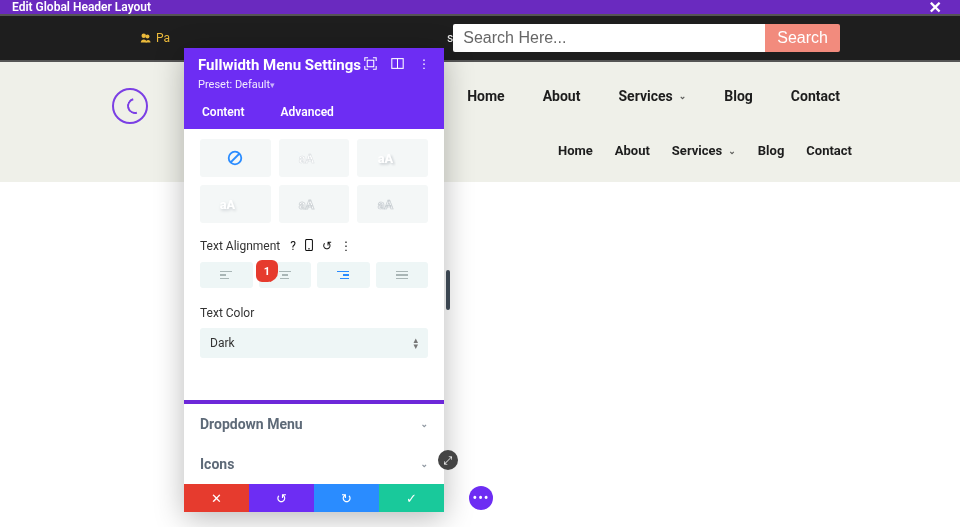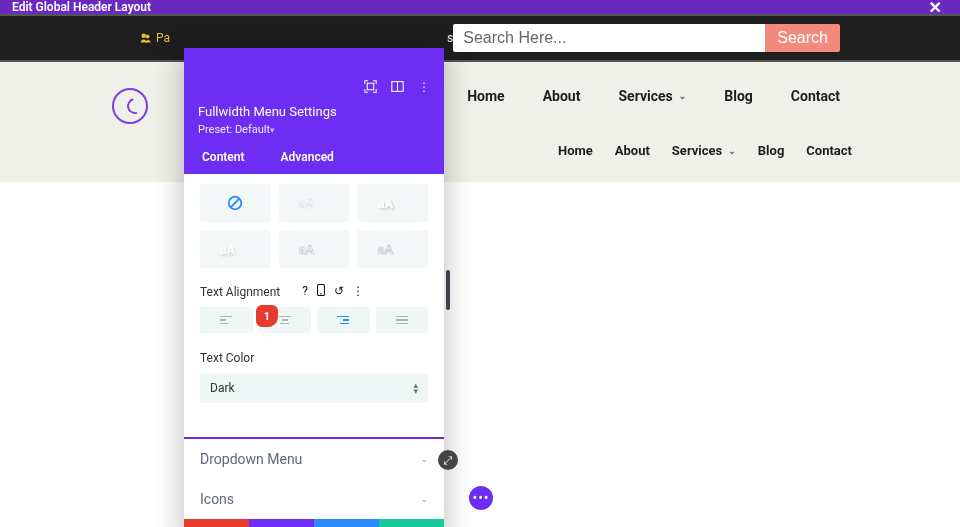--- a/index.html
+++ b/index.html
@@ -24,49 +24,49 @@
   .logo-circle::before { content:""; position:absolute; left:13px; top:8px; width:12px; height:12px; border:2px solid #7b3fe4; border-radius:50%; border-left-color:transparent; border-bottom-color:transparent; transform:rotate(210deg); }
   .nav1 { position:absolute; top:26px; right:120px; display:flex; gap:38px; font-weight:700; font-size:14px; color:#1d1d1d; }
   .nav1 span, .nav2 span { cursor:pointer; display:flex; align-items:center; gap:6px; }
   .nav2 { position:absolute; top:81px; right:108px; display:flex; gap:22px; font-weight:700; font-size:13px; color:#1d1d1d; }
   .chev { font-size:9px; opacity:.7; }
 
   
   .panel { position:absolute; left:184px; top:48px; width:260px; background:#fff; border-radius:4px 4px 0 0; box-shadow:0 6px 30px rgba(0,0,0,.28); z-index:10; overflow:visible; }
   .panel-head { background:#6d2df3; color:#fff; padding:8px 14px 4px; }
   .panel-title-row { display:flex; align-items:center; justify-content:space-between; }
-  .panel-title { font-size:13px; font-weight:400;margin-top:48px; }
+  .panel-title { font-size:15px; font-weight:700; }
   .panel-head-icons { display:flex; gap:14px; font-size:12px; }
   .panel-sub { font-size:11px; opacity:.9; margin-top:4px; display:flex; align-items:center; gap:0; }
   .panel-tabs { background:#6d2df3; display:flex; color:#fff; font-size:12px; font-weight:600; }
   .panel-tabs div { padding:10px 18px; cursor:pointer; }
   .panel-tabs .active { background:#8b52f5; }
 
   .panel-body { padding:10px 16px 14px; }
   .style-grid { display:grid; grid-template-columns:repeat(3,1fr); gap:8px; margin-bottom:16px; }
   .style-cell { background:#f4f7f7; height:38px; border-radius:3px; display:flex; align-items:center; justify-content:center; position:relative; }
   .style-cell.none { color:#2a8cff; font-weight:700; }
   .aa-svg { width:34px; height:22px; }
 
-  .field-label-row { display:flex; align-items:center; gap:22px; font-size:12px; color:#333; margin-bottom:8px; }
+  .field-label-row { display:flex; gap:10px; font-size:12px; color:#333; margin-bottom:8px; }
   .field-label-row .icons { display:flex; gap:8px; font-size:12px; color:#111; }
   .align-row { display:grid; grid-template-columns:repeat(4,1fr); gap:6px; margin-bottom:18px; position:relative; }
   .align-cell { background:#eef6f6; height:26px; border-radius:3px; display:flex; align-items:center; justify-content:center; cursor:pointer; }
   .align-lines { display:flex; flex-direction:column; gap:2px; }
   .al { height:1.5px; background:#a9b6b6; }
   .al.w10{width:12px} .al.w8{width:9px} .al.w6{width:6px}
   .align-cell.active .al { background:#2a8cff; }
   .badge { position:absolute; left:56px; top:-2px; background:#e63b2e; color:#fff; width:22px; height:22px; border-radius:6px 6px 10px 6px; display:flex; align-items:center; justify-content:center; font-size:11px; font-weight:700; transform:rotate(0deg); }
   .badge::after{content:"";position:absolute;bottom:-5px;right:2px;border:5px solid transparent;border-top-color:#e63b2e;transform:rotate(-20deg);}
 
   .tc-label { font-size:12px; color:#333; margin-bottom:8px; }
   .select { background:#eef6f6; border-radius:3px; height:30px; display:flex; align-items:center; justify-content:space-between; padding:0 10px; font-size:12px; cursor:pointer; }
   .updown { font-size:9px; color:#777; line-height:6px; }
 
-  .accordion { border-top:2px solid #6d28d9; margin-top:20px; }
+  .accordion { border-top:4px solid #6d28d9; margin-top:28px;font-weight:bold; }
   .acc-item { display:flex; align-items:center; justify-content:space-between; padding:12px 16px; color:#5e6a78; font-size:14px; cursor:pointer; }
 
   .panel-footer { display:flex; height:28px; }
   .pf { flex:1; display:flex; align-items:center; justify-content:center; color:#fff; cursor:pointer; font-size:13px; }
   .pf.red{background:#e63b2e} .pf.purple{background:#6d2df3} .pf.blue{background:#2a8cff} .pf.green{background:#19c99b}
 
   .expand-circle { position:absolute; left:438px; top:450px; width:20px; height:20px; background:#444; border-radius:50%; color:#fff; display:flex; align-items:center; justify-content:center; font-size:11px; z-index:11; cursor:pointer; }
   .dots-circle { position:absolute; left:469px; top:486px; width:24px; height:24px; background:#6d2df3; border-radius:50%; color:#fff; display:flex; align-items:center; justify-content:center; font-size:14px; letter-spacing:1px; z-index:11; cursor:pointer; }
 
   .scroll-hint { position:absolute; right:-6px; top:222px; width:4px; height:40px; background:#3a4550; border-radius:2px; }

